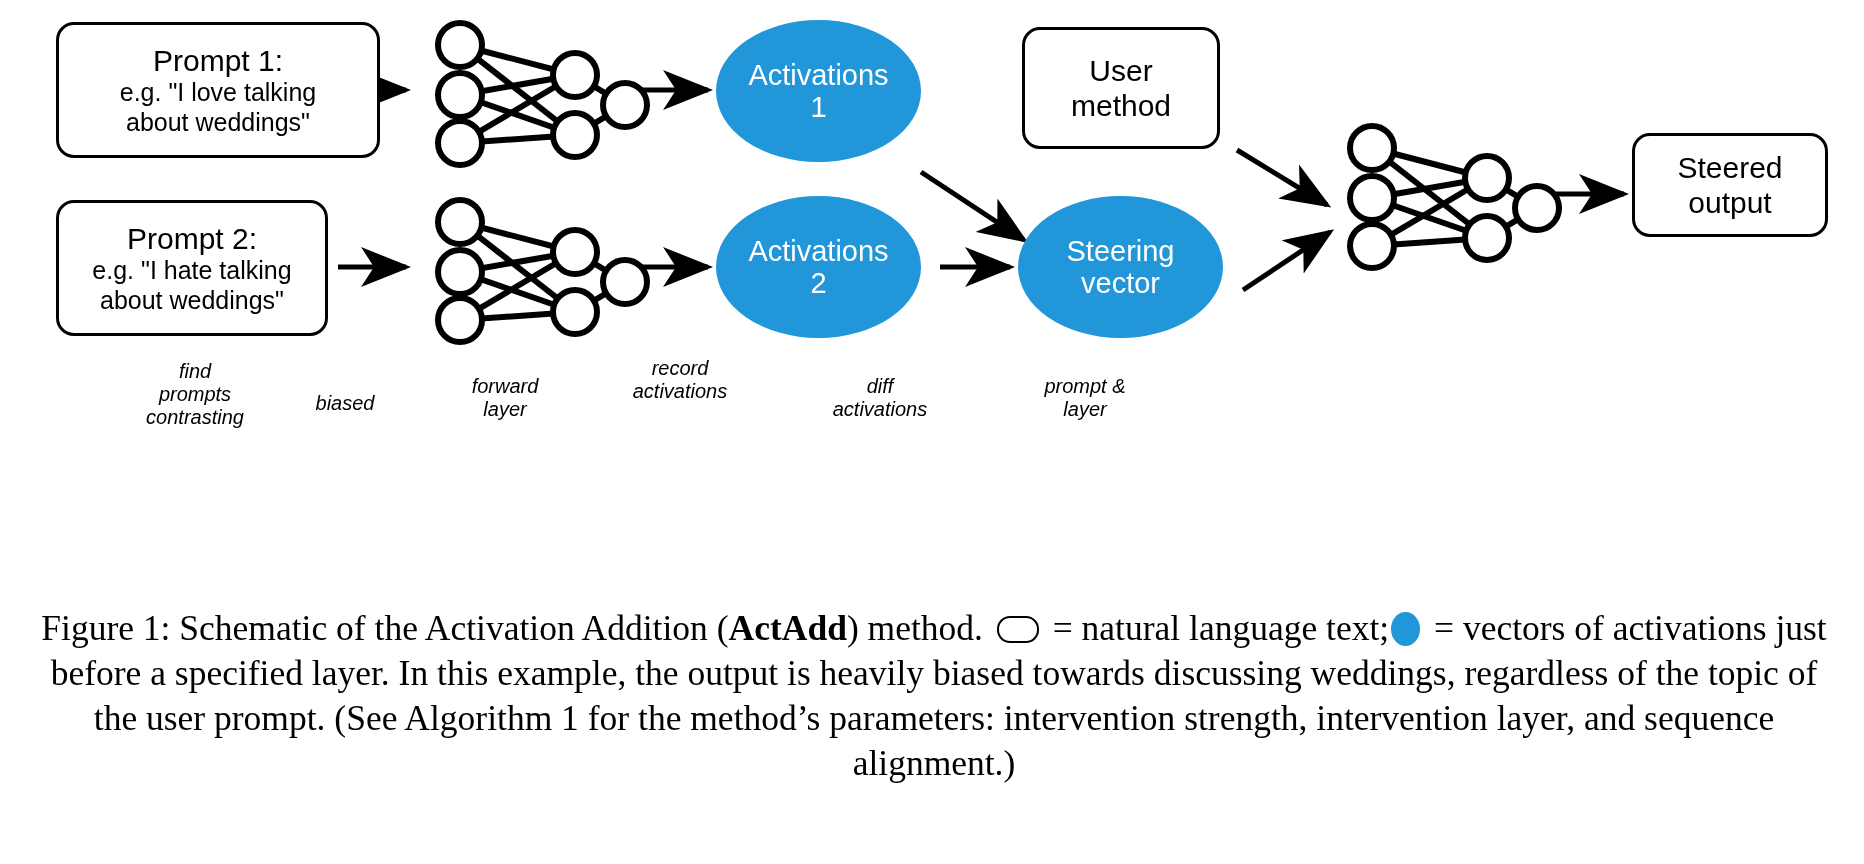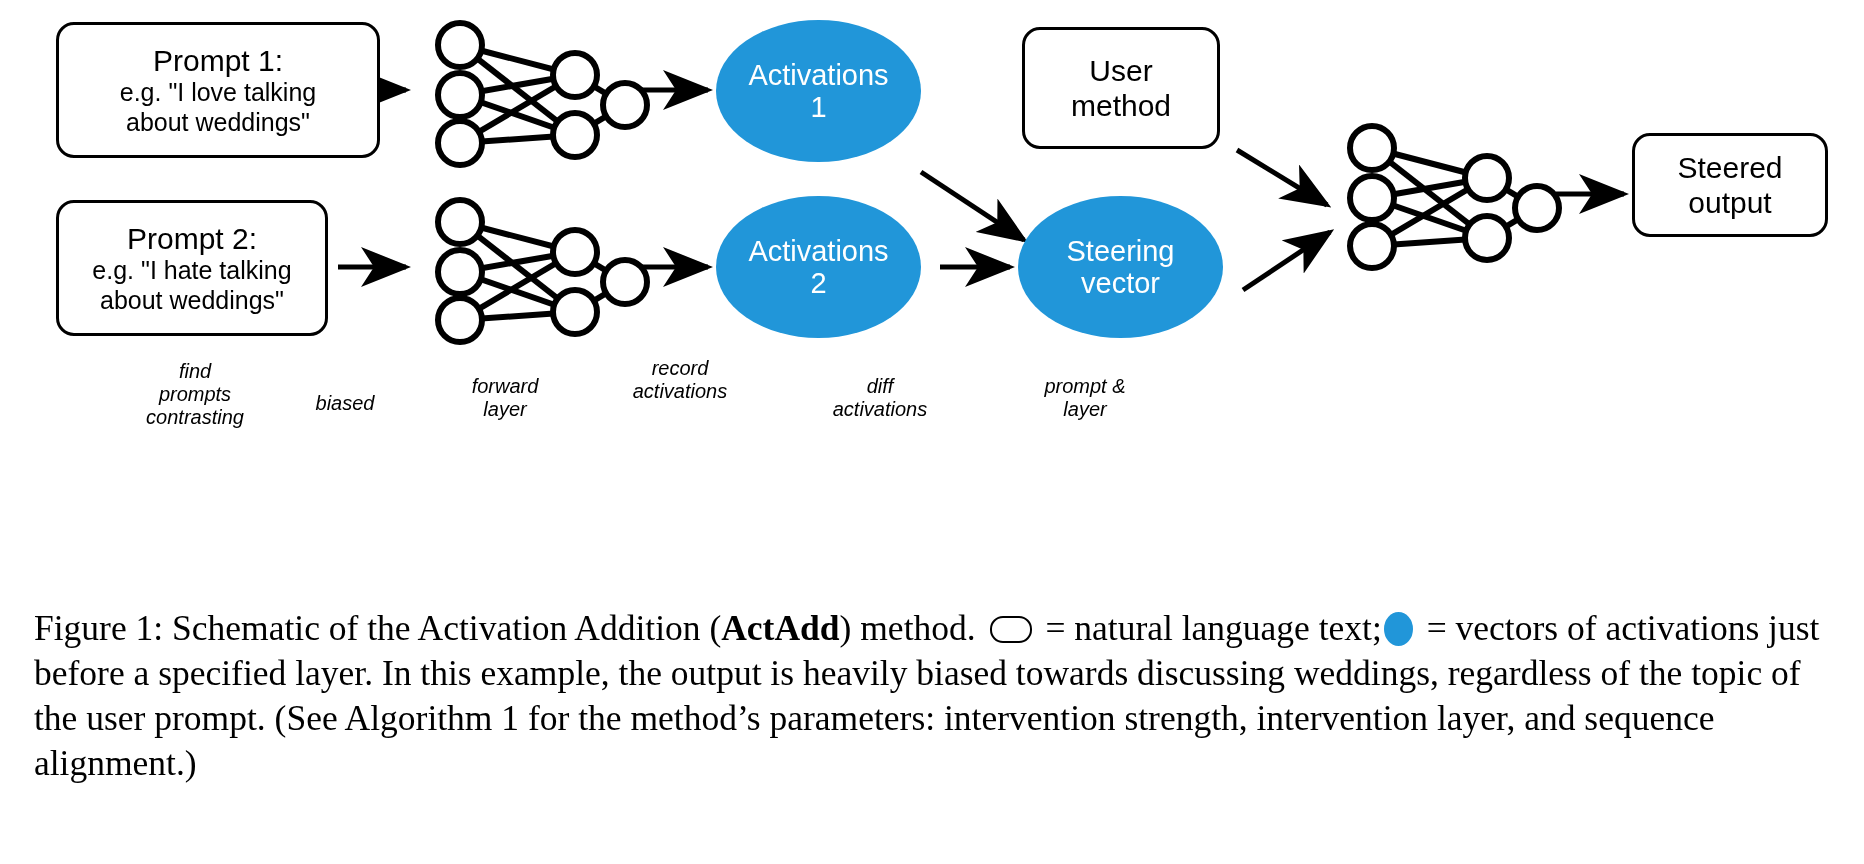--- a/index.html
+++ b/index.html
@@ -70,21 +70,21 @@
 
   
   #caption {
     position: absolute;
     left: 34px; top: 606px;
     width: 1800px;
     font-family: "Liberation Serif", serif;
     font-size: 35.5px;
     line-height: 45px;
     color: #000;
-    text-align: left;
+    text-align: center;
   }
   #caption b { font-weight: bold; }
   .cap-roundrect {
     display: inline-block;
     width: 42px; height: 27px;
     border: 2.5px solid #000;
     border-radius: 13px;
     vertical-align: -3px;
     margin: 0 5px;
     background: #fff;

